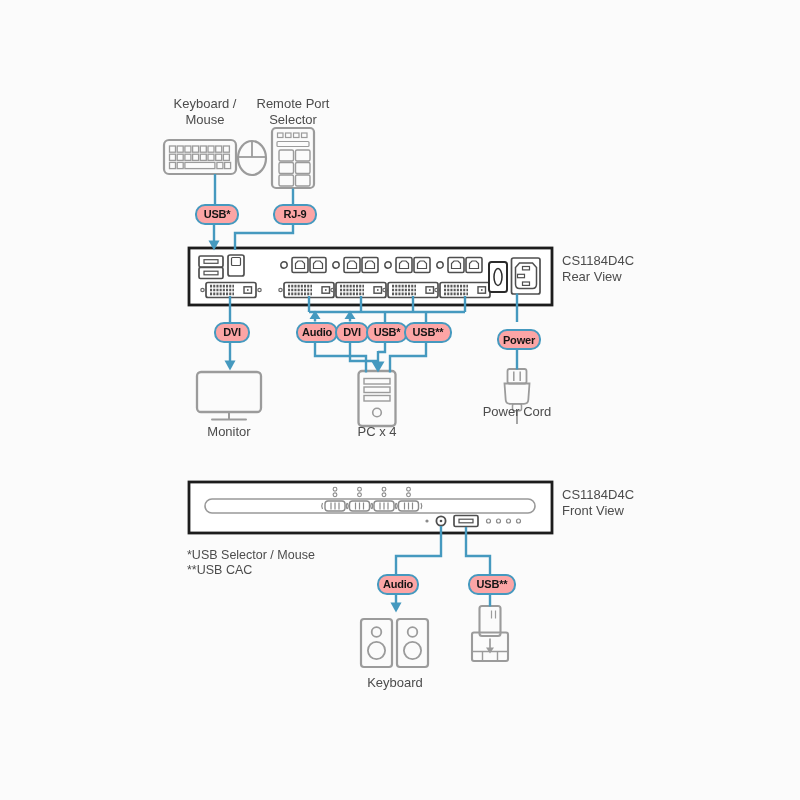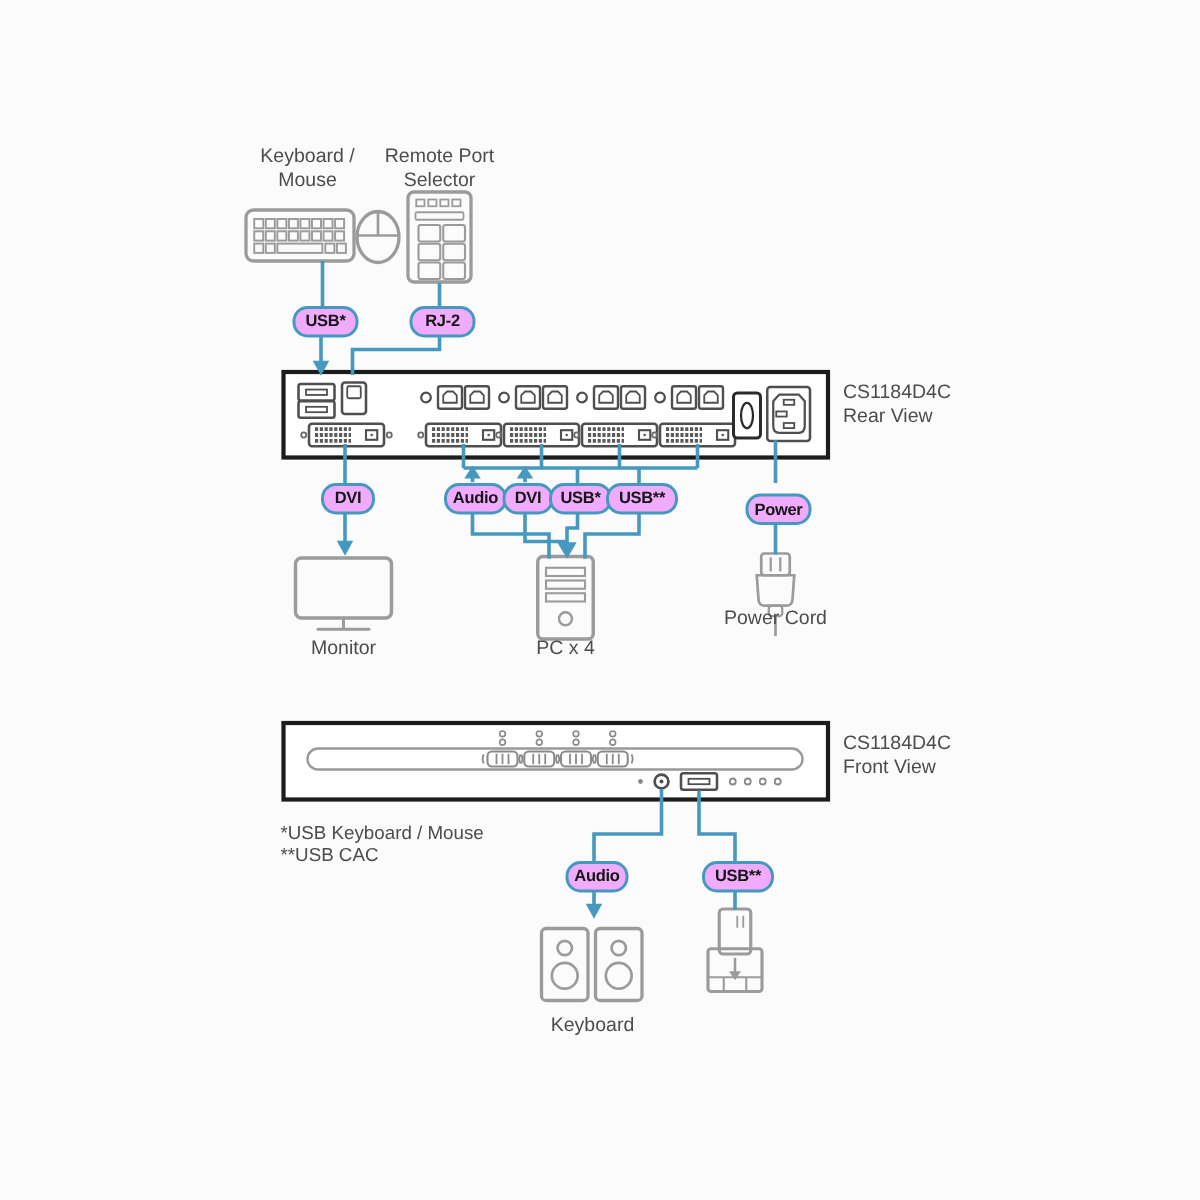--- a/index.html
+++ b/index.html
@@ -10,21 +10,21 @@
   }
   .stage{position:absolute;left:0;top:0;width:800px;height:800px}
   svg.layer{position:absolute;left:0;top:0;z-index:1}
   .txt{
     position:absolute;z-index:2;color:#4c4c4c;
     font-size:13px;line-height:1.22;white-space:pre-line;
   }
   .center{text-align:center}
   .small{font-size:12.5px}
   .pill{
-    position:absolute;z-index:3;height:17px;background:#f0abfc;
+    position:absolute;z-index:3;height:17px;background:#fca5a5;
     border:2px solid #4599bf;border-radius:10px;
     display:flex;align-items:center;justify-content:center;
     font-size:11px;font-weight:bold;color:#151515;letter-spacing:-0.2px;
   }
 </style>
 </head>
 <body>
 
 <div class="stage">
 
@@ -261,27 +261,27 @@
 <div class="txt" style="left:562px;top:253px">CS1184D4C</div>
 <div class="txt" style="left:562px;top:269px">Rear View</div>
 
 <div class="txt center" style="left:179px;top:424px;width:100px">Monitor</div>
 <div class="txt center" style="left:327px;top:424px;width:100px">PC x 4</div>
 <div class="txt center" style="left:467px;top:404px;width:100px">Power Cord</div>
 
 <div class="txt" style="left:562px;top:487px">CS1184D4C</div>
 <div class="txt" style="left:562px;top:503px">Front View</div>
 
-<div class="txt small" style="left:187px;top:548px">*USB Keyboard / Mouse</div>
+<div class="txt small" style="left:187px;top:548px">*USB Selector / Mouse</div>
 <div class="txt small" style="left:187px;top:563px">**USB CAC</div>
 
 <div class="txt center" style="left:345px;top:675px;width:100px">Keyboard</div>
 
 <div class="pill" style="left:195px;top:203.5px;width:40px">USB*</div>
-<div class="pill" style="left:273px;top:203.5px;width:40px">RJ-2</div>
+<div class="pill" style="left:273px;top:203.5px;width:40px">RJ-9</div>
 <div class="pill" style="left:214px;top:321.5px;width:32px">DVI</div>
 <div class="pill" style="left:296px;top:321.5px;width:38px">Audio</div>
 <div class="pill" style="left:335px;top:321.5px;width:30px">DVI</div>
 <div class="pill" style="left:366px;top:321.5px;width:38px">USB*</div>
 <div class="pill" style="left:404px;top:321.5px;width:44px">USB**</div>
 <div class="pill" style="left:497px;top:329px;width:40px">Power</div>
 <div class="pill" style="left:377px;top:573.5px;width:38px">Audio</div>
 <div class="pill" style="left:468px;top:573.5px;width:44px">USB**</div>
 
 </div>

